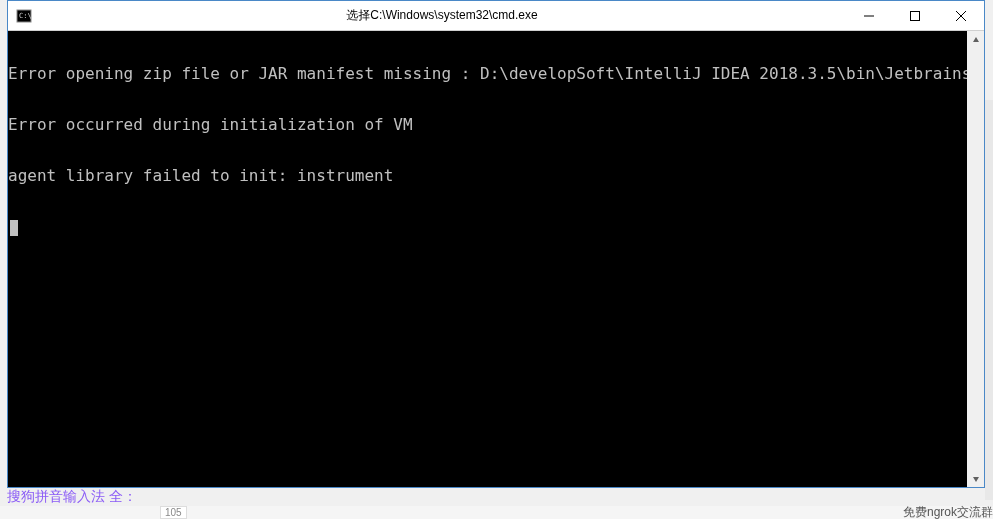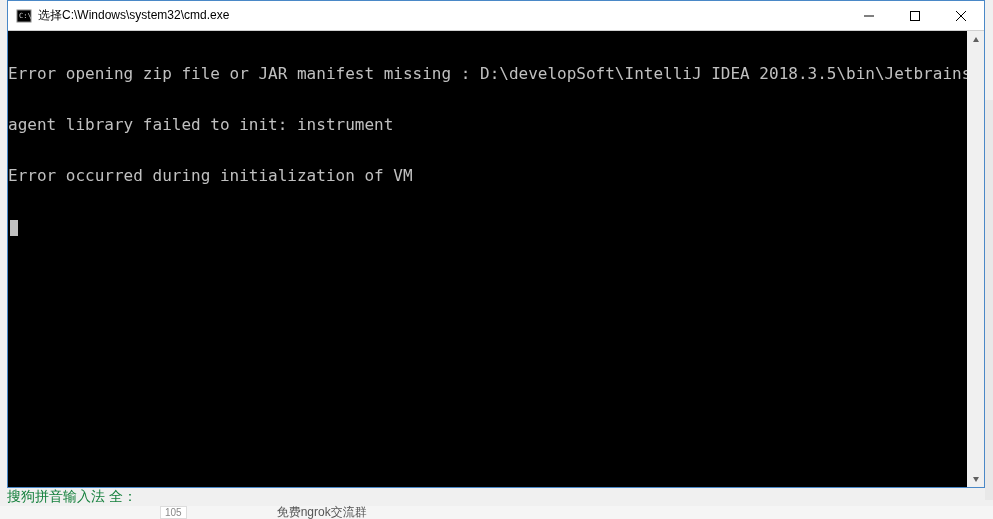--- a/index.html
+++ b/index.html
@@ -45,20 +45,21 @@
     .titlebar-icon svg {
       width: 16px;
       height: 16px;
     }
     .titlebar-title {
       flex: 1;
       font-size: 12px;
       color: #000;
       white-space: nowrap;
       overflow: hidden;
+      text-align: center;
     }
     .titlebar-buttons {
       display: flex;
       height: 100%;
     }
     .titlebar-btn {
       width: 46px;
       height: 100%;
       display: flex;
       align-items: center;
@@ -125,21 +126,21 @@
     }
     .scrollbar-arrow.down {
       position: absolute;
       bottom: 0;
     }
     .ime-bar {
       position: absolute;
       left: 7px;
       bottom: 13px;
       font-size: 14px;
-      color: #15803d;
+      color: #8b5cf6;
       font-family: "Microsoft YaHei", sans-serif;
     }
     .bg-fragments {
       position: absolute;
       left: 0;
       top: 0;
       width: 100%;
       height: 100%;
       z-index: -1;
     }
@@ -155,20 +156,21 @@
       position: absolute;
       bottom: 0;
       left: 0;
       width: 100%;
       height: 13px;
       background: #f5f5f5;
       display: flex;
       align-items: center;
       font-size: 11px;
       color: #888;
+      justify-content: space-between;
     }
     .bg-bottom-item {
       margin-left: 160px;
       padding: 0 4px;
       border: 1px solid #ddd;
       background: #fff;
       font-size: 10px;
     }
     .bg-bottom-text {
       margin-left: 90px;
@@ -211,22 +213,22 @@
         <svg viewBox="0 0 10 10">
             <line x1="0" y1="0" x2="10" y2="10" stroke="#000" stroke-width="1"></line>
             <line x1="10" y1="0" x2="0" y2="10" stroke="#000" stroke-width="1"></line>
           </svg>
       </div>
     </div>
   </div>
   <div class="console-area">
     <div class="console-text">
       <span class="console-line">Error opening zip file or JAR manifest missing : D:\developSoft\IntelliJ IDEA 2018.3.5\bin\JetbrainsCrack.jar</span>
+      <span class="console-line">Error occurred during initialization of VM</span>
       <span class="console-line">agent library failed to init: instrument</span>
-      <span class="console-line">Error occurred during initialization of VM</span>
       <span class="console-line"><span class="cursor"></span></span>
     </div>
     <div class="scrollbar">
       <div class="scrollbar-arrow up">
         <svg viewBox="0 0 8 8">
             <polygon points="4,1 7,6 1,6"></polygon>
           </svg>
       </div>
       <div class="scrollbar-track"></div>
       <div class="scrollbar-arrow down">

